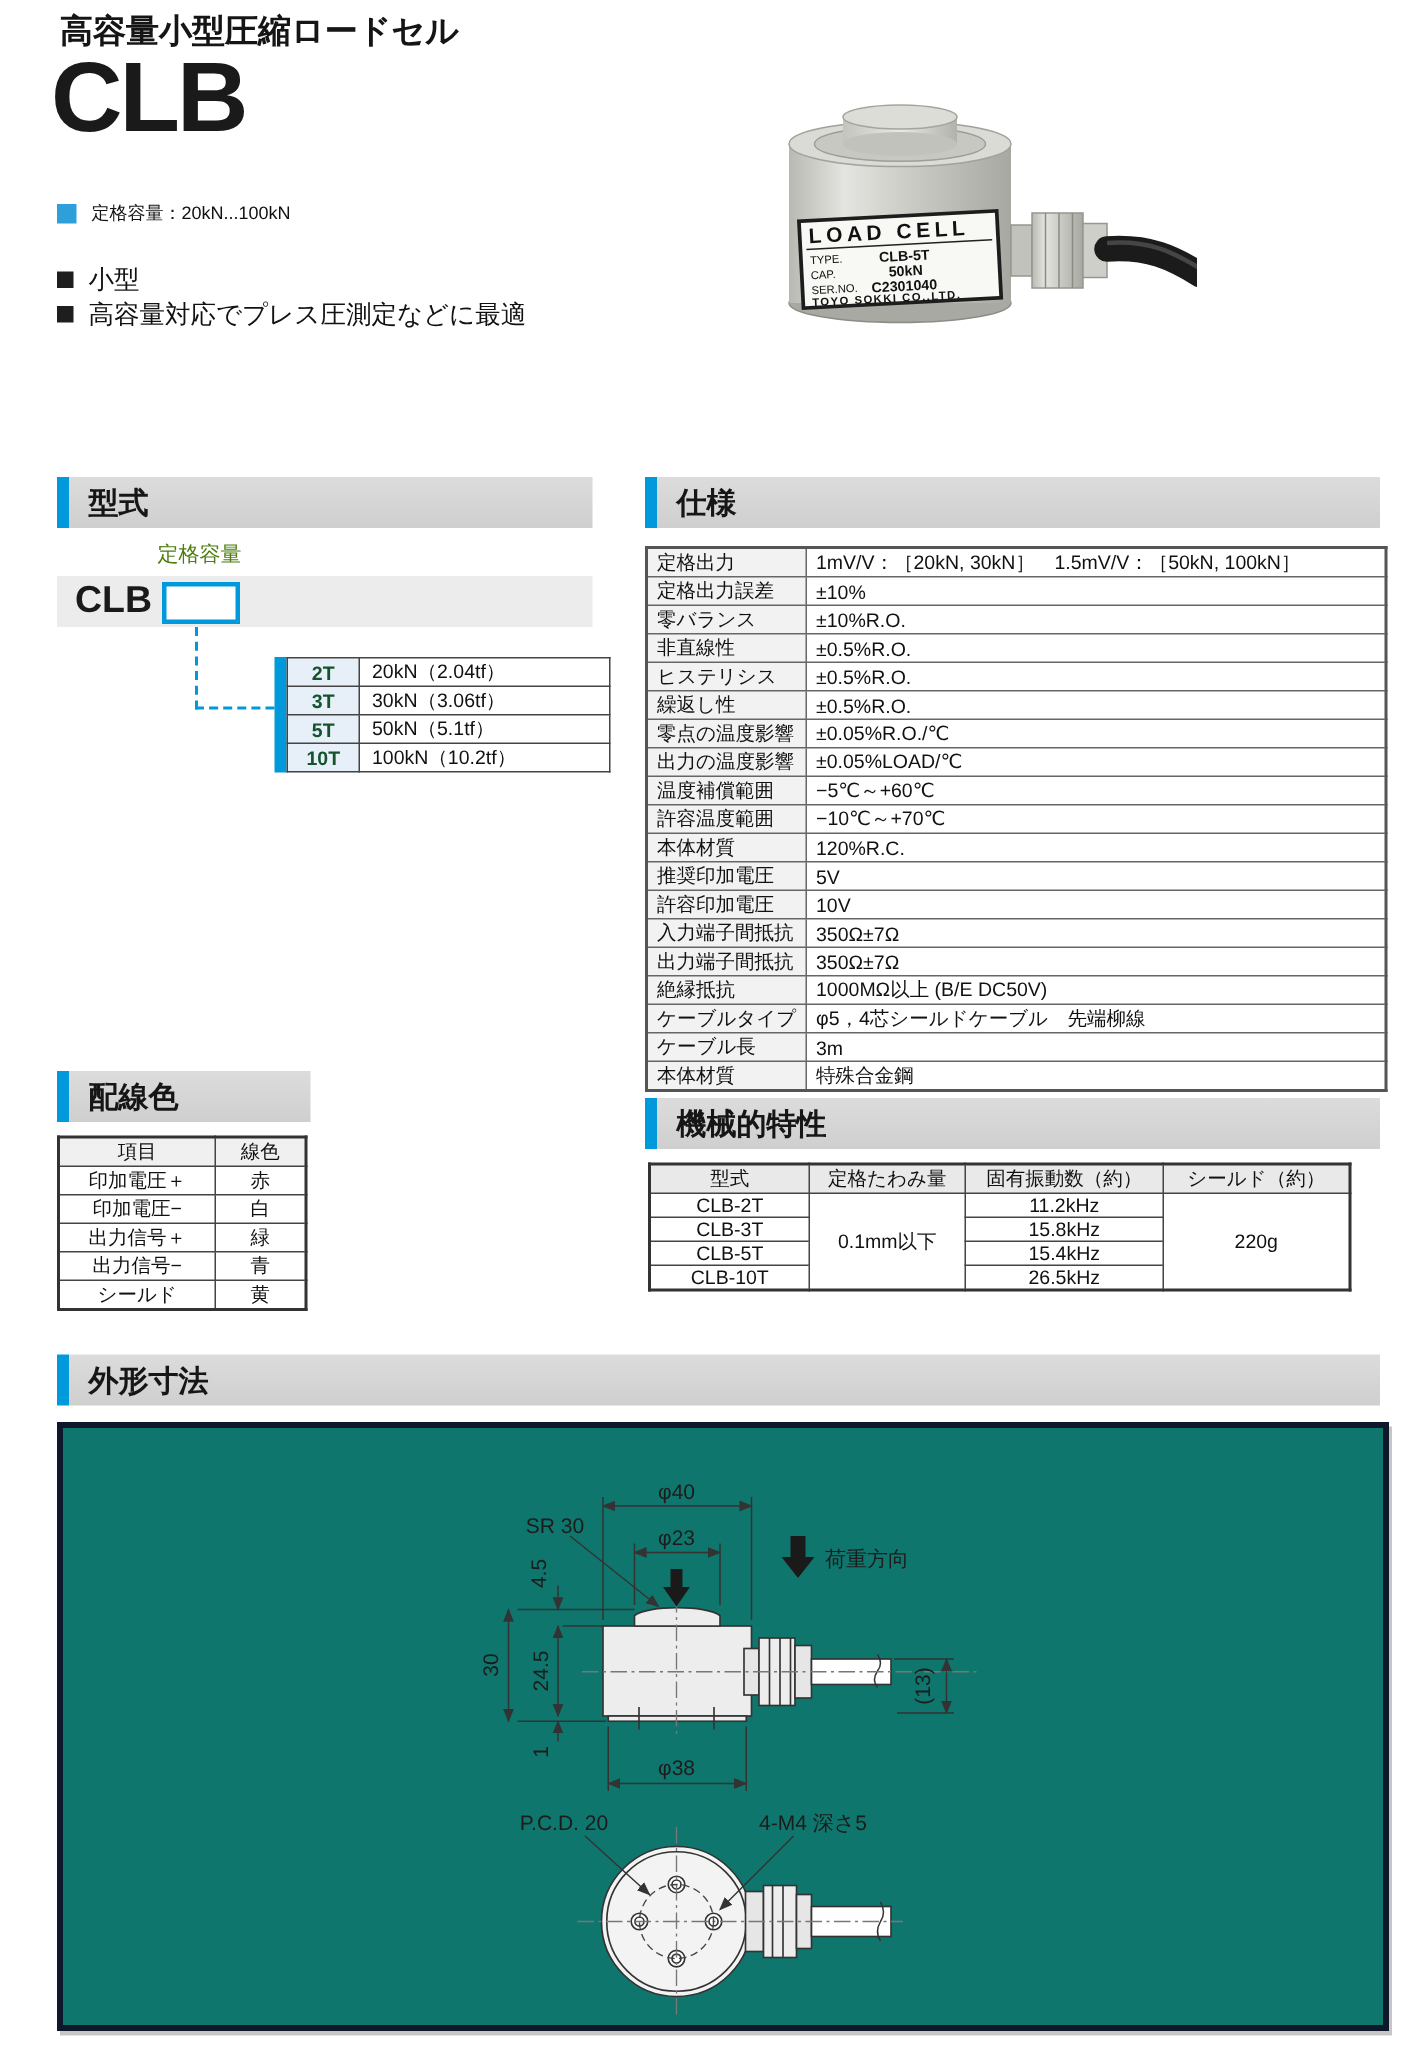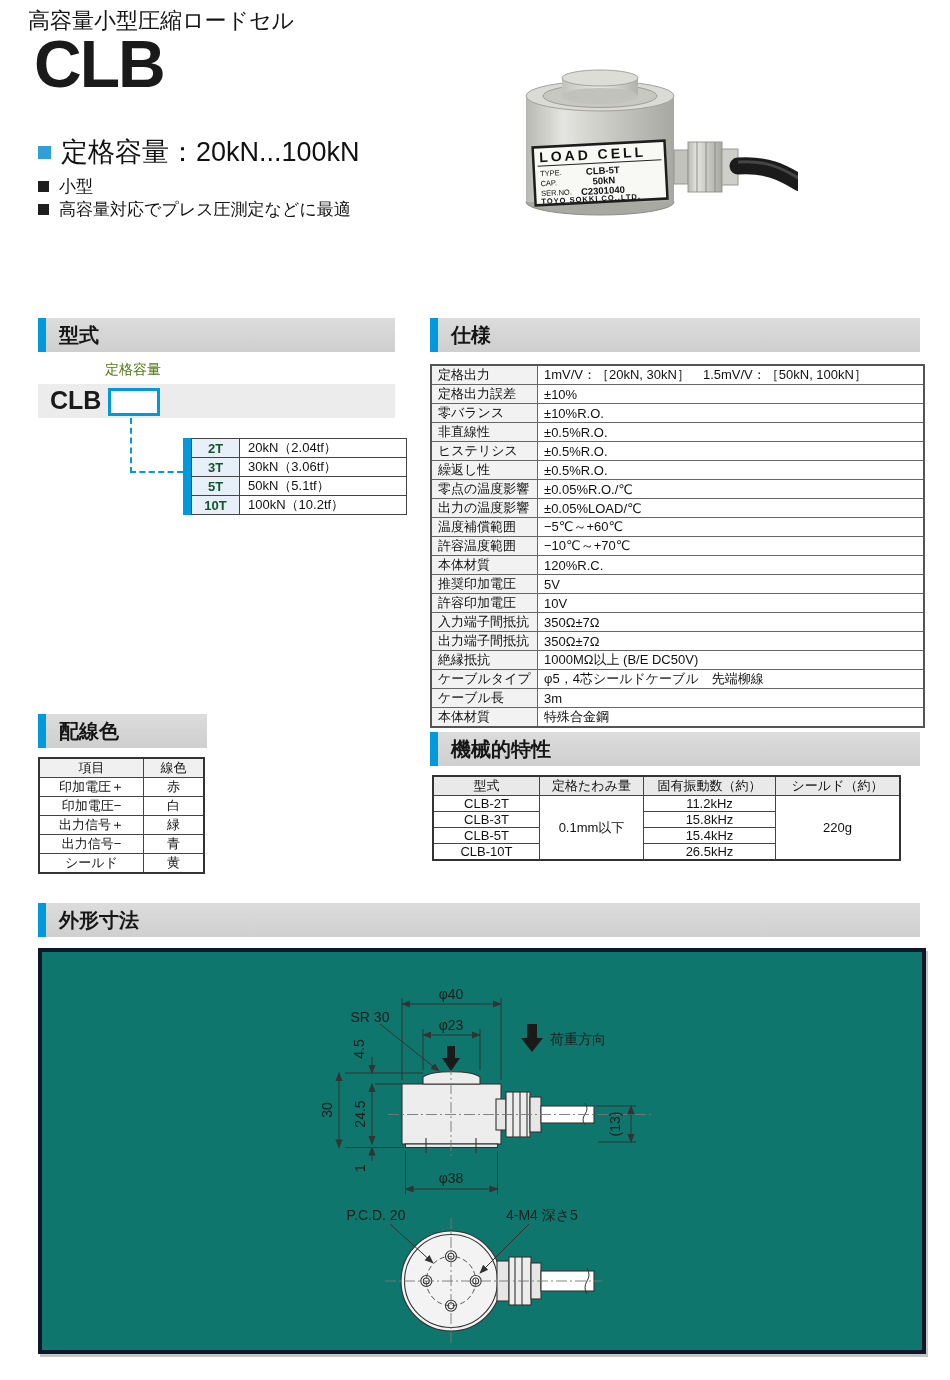--- a/index.html
+++ b/index.html
@@ -1,23 +1,23 @@
 <!DOCTYPE html>
 <html><head>
 <meta charset="utf-8">
 <style>
   html,body{margin:0;padding:0;background:#fff;}
   .page{position:relative;width:950px;height:1380px;background:#fff;overflow:hidden;
         font-family:"Liberation Sans","DejaVu Sans",sans-serif;color:#111;}
 
   
-  .subtitle{position:absolute;left:28px;top:6px;font-size:22px;font-weight:400;color:#151515;}
+  .subtitle{position:absolute;left:40px;top:6px;font-size:22px;font-weight:700;color:#151515;}
   .big-title{position:absolute;left:34px;top:26px;font-size:66px;font-weight:900;letter-spacing:-2px;color:#1a1a1a;}
   .feature{position:absolute;left:38px;display:flex;align-items:center;gap:10px;}
-  .f1{top:134px;font-size:27px;}
+  .f1{top:134px;font-size:12px;}
   .f2{top:175px;font-size:17px;}
   .f3{top:198px;font-size:17px;}
   .sq{display:inline-block;flex:none;}
   .sq.blue{width:13px;height:13px;background:#2e9fd8;}
   .sq.dark{width:11px;height:11px;background:#1e1e1e;}
 
   
   .sec-h{position:absolute;height:34px;box-sizing:border-box;border-left:8px solid #0099dc;
          background:linear-gradient(#dcdcdc,#cfcfcf);display:flex;align-items:center;
          padding-left:13px;font-size:20px;font-weight:bold;color:#161616;}

